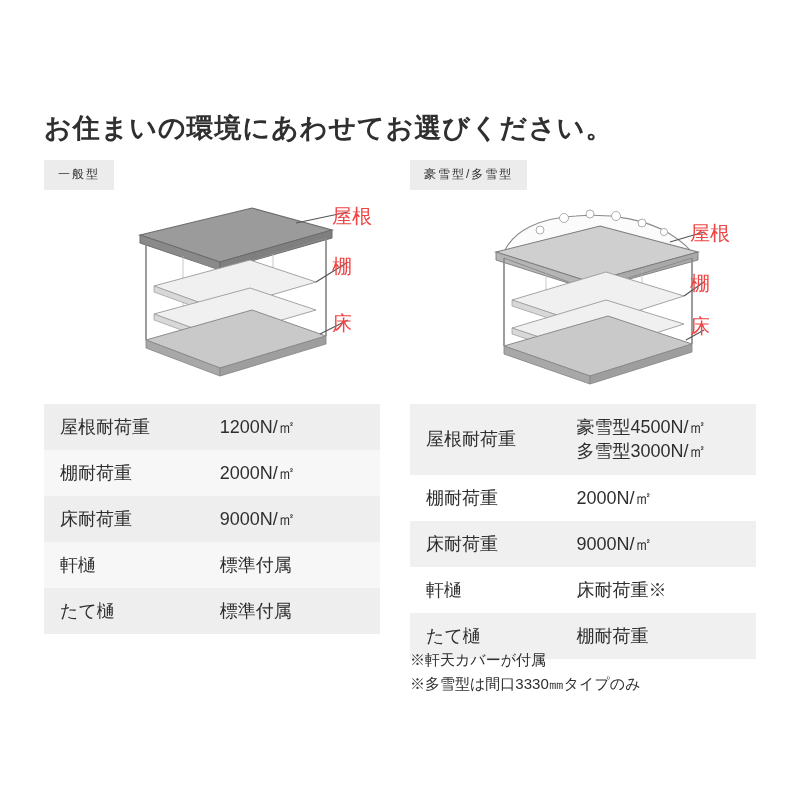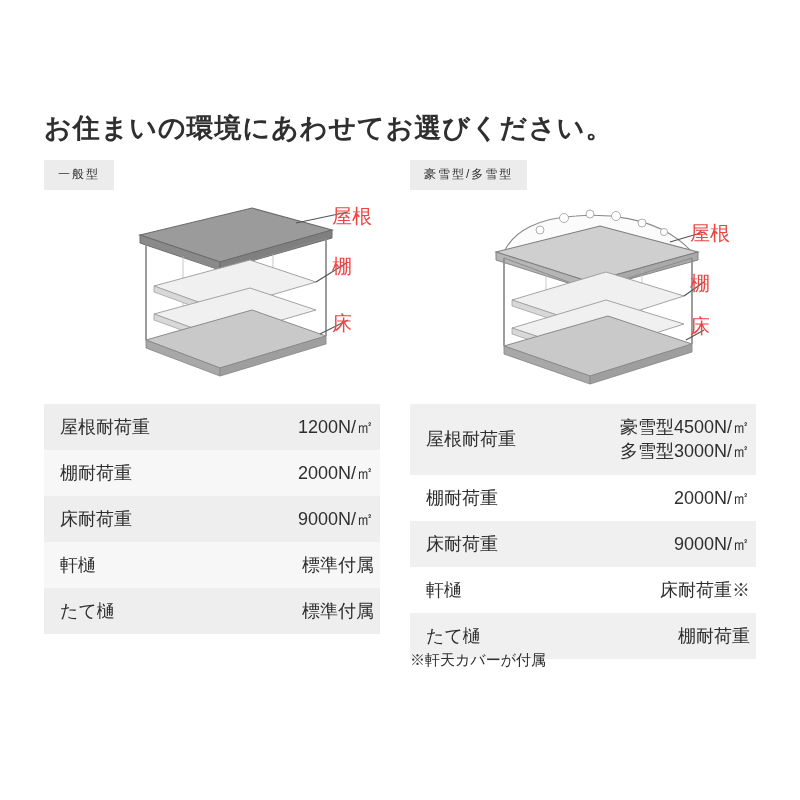--- a/index.html
+++ b/index.html
@@ -79,21 +79,21 @@
     padding: 11px 6px;
     vertical-align: middle;
     border: none;
   }
   .spec-table td.k {
     padding-left: 16px;
     text-align: left;
     white-space: nowrap;
   }
   .spec-table td.v {
-    text-align: right;
+    text-align: left;
     white-space: nowrap;
   }
   .v-two-lines { line-height: 1.35; }
 
   .notes {
     position: absolute;
     left: 410px;
     top: 648px;
     width: 346px;
     text-align: left;
@@ -235,15 +235,16 @@
       </tr>
       <tr class="alt">
         <td class="k">たて樋</td>
         <td class="v">棚耐荷重</td>
       </tr>
     </tbody>
   </table>
 
   <div class="notes">
     <div>※軒天カバーが付属</div>
+    <div>※多雪型は間口3330㎜タイプのみ</div>
   </div>
 
 </div>
 
 </body></html>

